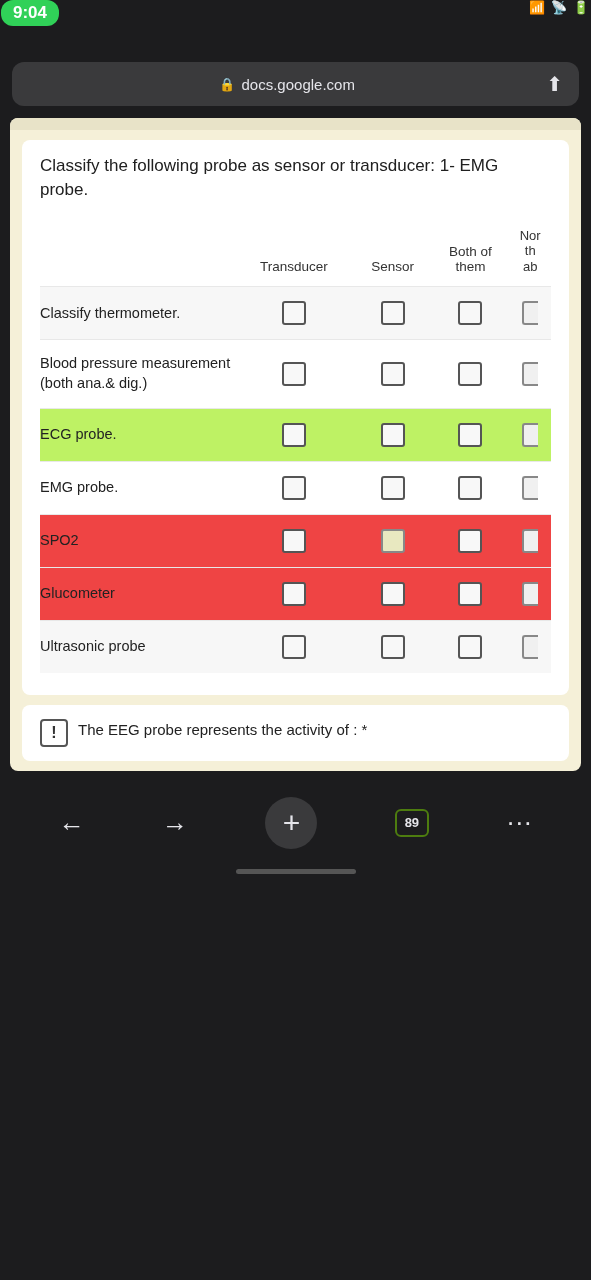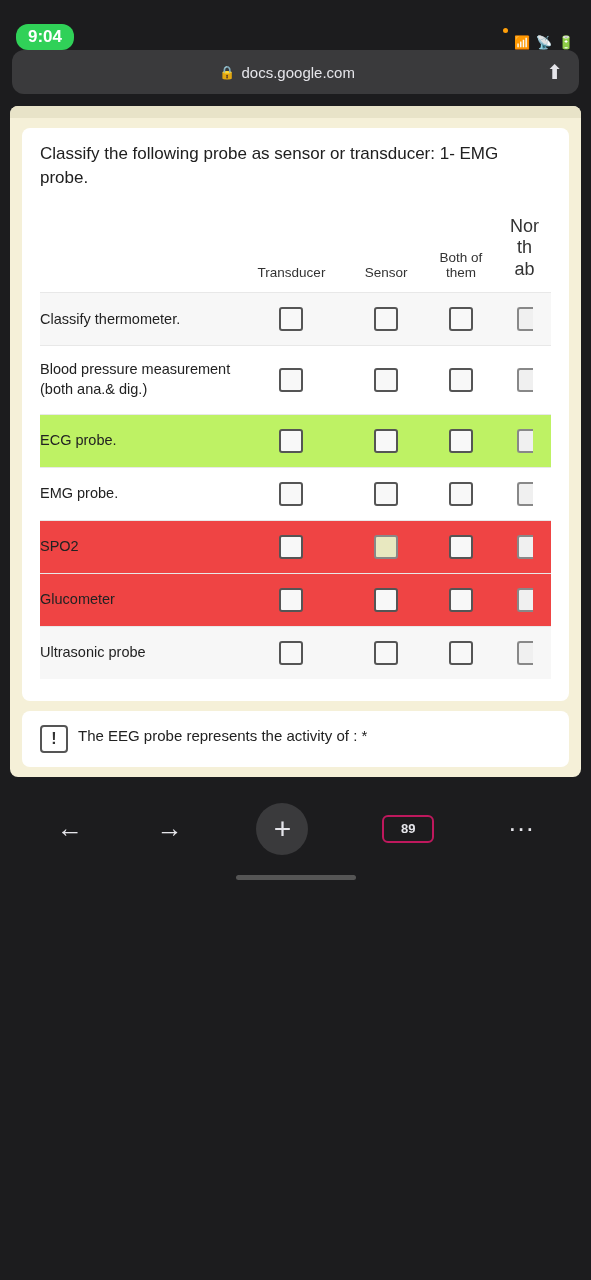--- a/index.html
+++ b/index.html
@@ -8,25 +8,25 @@
       width: 591px;
       min-height: 1280px;
       background: #1c1c1e;
       font-family: -apple-system, 'Helvetica Neue', Arial, sans-serif;
       overflow-x: hidden;
     }
 
     
     .status-bar {
       background: #1c1c1e;
-      height: 50px;
-      display: flex;
-      align-items: flex-end;
+      height: 62px;
+      display: flex;
+      align-items: flex-start;
       justify-content: space-between;
-      padding: 0 16px;
+      padding: 0 1px;
     }
     .status-time {
       background: #30d158;
       color: #fff;
       font-size: 17px;
       font-weight: 600;
       border-radius: 12px;
       padding: 3px 12px;
     }
     .status-icons {
@@ -223,25 +223,25 @@
     }
     .nav-btn.add-btn {
       background: #3a3a3c;
       border-radius: 50%;
       width: 52px;
       height: 52px;
       font-size: 30px;
     }
     .nav-tabs-count {
       color: #e5e5ea;
-      border: 2px solid #be185d;
+      border: 2px solid #4d7c0f;
       border-radius: 6px;
       font-size: 13px;
       font-weight: 600;
-      width: 52px;
+      width: 34px;
       height: 28px;
       display: flex;
       align-items: center;
       justify-content: center;
     }
 
     .home-indicator {
       width: 120px;
       height: 5px;
       background: #555;
@@ -277,21 +277,21 @@
     <div class="question-text">Classify the following probe as sensor or transducer: 1- EMG probe.</div>
 
     <div class="table-wrapper">
       <table class="probe-table">
         <thead>
           <tr>
             <th></th>
             <th>Transducer</th>
             <th>Sensor</th>
             <th>Both of<br>them</th>
-            <th style="font-size:18px; line-height:1.2;">Nor<br>th<br>ab</th>
+            <th style="font-size:13px; line-height:1.2;">Nor<br>th<br>ab</th>
           </tr>
         </thead>
         <tbody id="probe-rows">
 
         <tr style="background: rgb(247, 247, 247);">
               <td>Classify thermometer.</td>
               <td><span class="cb"></span></td>
               <td><span class="cb"></span></td>
               <td><span class="cb"></span></td>
               <td><span class="cb-partial"></span></td>

